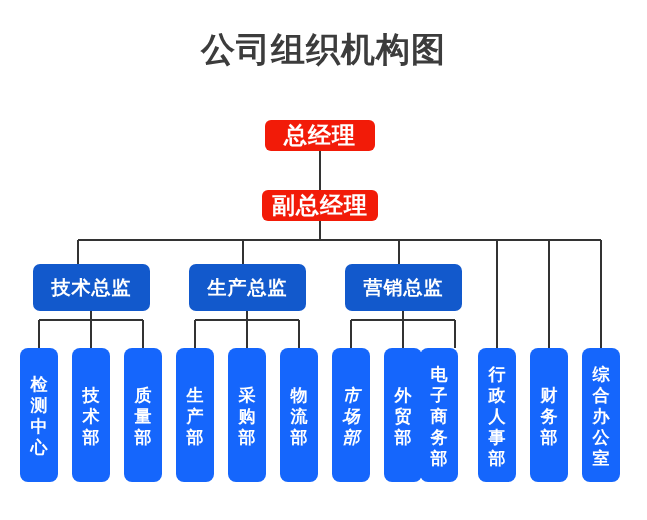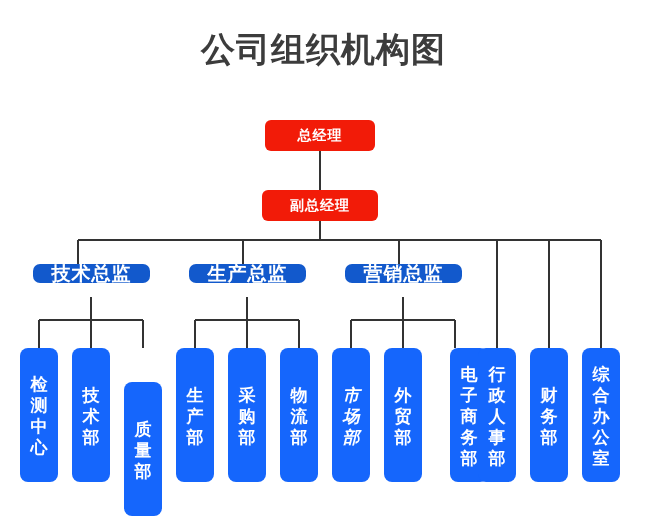--- a/index.html
+++ b/index.html
@@ -41,31 +41,31 @@
     display:flex;
     align-items:center;
     justify-content:center;
     color:#ffffff;
     font-weight:bold;
     text-align:center;
   }
   .node.exec{
     background:#f21b08;
     border-radius:6px;
-    font-size:14px;
+    font-size:23px;
     letter-spacing:1px;
     height:31px;
     white-space:nowrap;
   }
   .node.director{
     background:#1259cc;
     border-radius:7px;
     font-size:19px;
     letter-spacing:1px;
-    height:19px;
+    height:47px;
     white-space:nowrap;
   }
   .node.dept{
     background:#1566fc;
     border-radius:8px;
     font-size:17px;
     line-height:21px;
     width:38px;
     top:348px;
     height:134px;
@@ -136,21 +136,21 @@
   <div class="node director" style="left:345px;top:264px;width:117px;">营销总监</div>
 
   <div class="node dept" style="left:20px;">
     <span class="vtext">检测中心</span>
   </div>
 
   <div class="node dept" style="left:72px;">
     <span class="vtext">技术部</span>
   </div>
 
-  <div class="node dept" style="left:124px;margin-top:34px;">
+  <div class="node dept" style="left:124px;">
     <span class="vtext">质量部</span>
   </div>
 
   <div class="node dept" style="left:176px;">
     <span class="vtext">生产部</span>
   </div>
 
   <div class="node dept" style="left:228px;">
     <span class="vtext">采购部</span>
   </div>
@@ -160,21 +160,21 @@
   </div>
 
   <div class="node dept" style="left:332px;font-style:italic;">
     <span class="vtext">市场部</span>
   </div>
 
   <div class="node dept" style="left:384px;">
     <span class="vtext">外贸部</span>
   </div>
 
-  <div class="node dept" style="left:450px;">
+  <div class="node dept" style="left:420px;">
     <span class="vtext">电子商务部</span>
   </div>
 
   <div class="node dept" style="left:478px;align-items:center;">
     <span class="vtext">行政人事部</span>
   </div>
 
   <div class="node dept" style="left:530px;">
     <span class="vtext">财务部</span>
   </div>

